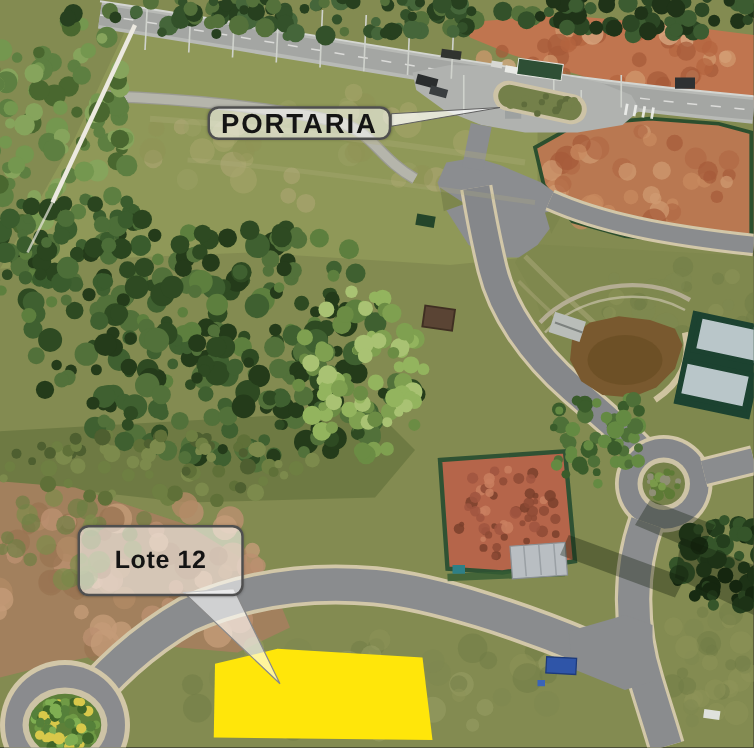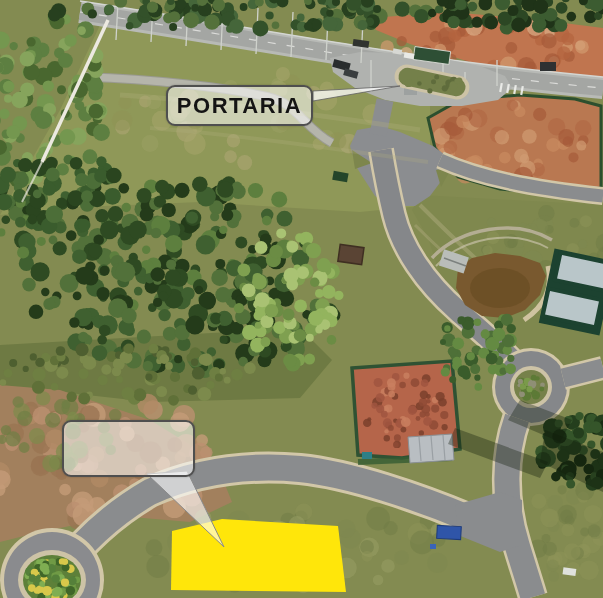--- a/index.html
+++ b/index.html
@@ -5,21 +5,21 @@
   html,body{margin:0;padding:0;background:#222;}
   #stage{position:relative;width:603px;height:598px;overflow:hidden;
          font-family:"Liberation Sans",sans-serif;}
   #scene{position:absolute;left:0;top:0;}
   .callout{position:absolute;box-sizing:border-box;
            background:rgba(255,255,255,0.55);
            border:2.5px solid #4f4f4f;border-radius:9px;
            color:#141414;font-weight:bold;text-align:center;
            display:flex;flex-direction:column;justify-content:center;
            box-shadow:0 0 2px rgba(0,0,0,0.25);}
-  #portaria-label{left:166px;top:85px;width:147px;height:41px;
+  #portaria-label{left:166px;top:85px;width:147px;height:27px;
                   font-size:22px;letter-spacing:1.5px;}
   #lot-label{left:62px;top:420px;width:133px;height:57px;
              font-size:20px;line-height:25px;letter-spacing:0.5px;}
 </style>
 </head>
 <body>
 
 <div id="stage">
 <svg id="scene" width="603" height="598" viewBox="0 0 603 598">
 
@@ -1598,14 +1598,15 @@
   <g>
     <polygon points="313,91 400,86 313,101" fill="rgba(255,255,255,0.75)" stroke="#5f5f5f" stroke-width="0.8"></polygon>
     <polygon points="147,474 187,471 224,547" fill="rgba(255,255,255,0.6)" stroke="#8a8a8a" stroke-width="1"></polygon>
   </g>
 </svg>
 
 <div class="callout" id="portaria-label">
   <span>PORTARIA</span>
 </div>
 <div class="callout" id="lot-label">
+  <span>Lote 12</span>
 </div>
 </div>
 
 </body></html>

